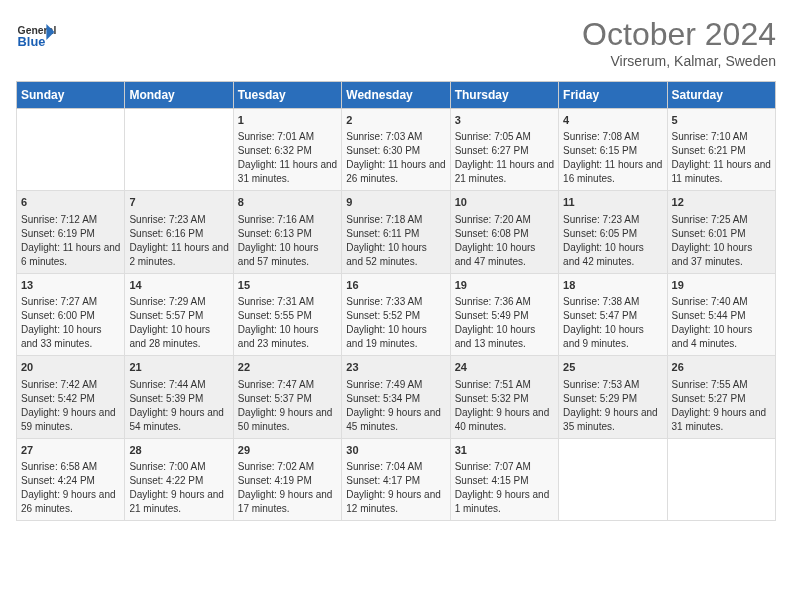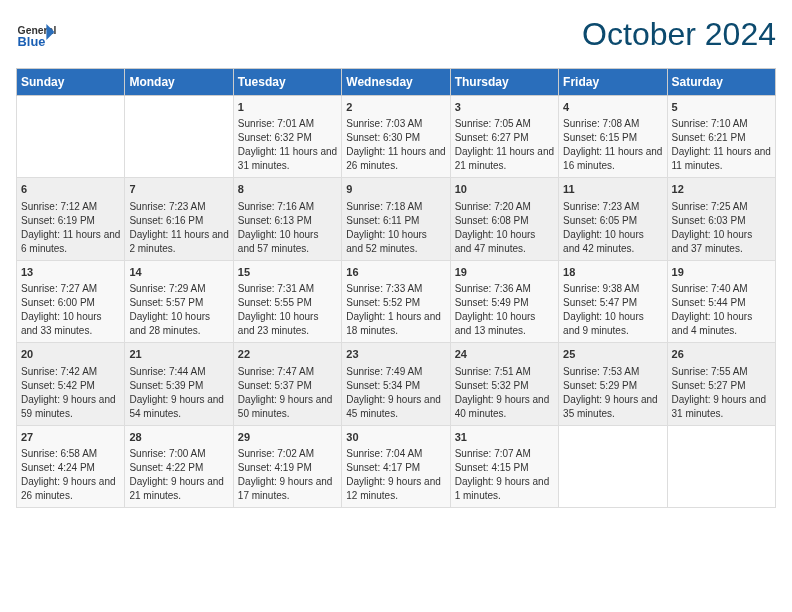--- a/index.html
+++ b/index.html
@@ -22,21 +22,21 @@
       font-size: 18px;
       font-weight: bold;
       color: #333;
     }
     .logo-icon {
       width: 40px;
       height: 40px;
       margin-right: 4px;
     }
     .title-block { text-align: right; }
-    .title-block h1 { font-size: 32px; font-weight: normal; color: #0c4a6e; }
+    .title-block h1 { font-size: 32px; font-weight: normal; color: #737373; }
     .title-block h2 { font-size: 14px; font-weight: normal; color: #555; }
 
     table {
       width: 100%;
       border-collapse: collapse;
       font-size: 10.5px;
     }
     thead tr th {
       background-color: #2a6ebb;
       color: #fff;
@@ -72,20 +72,21 @@
 <div class="header">
   <div class="logo">
     <svg class="logo-icon" viewBox="0 0 50 50" xmlns="http://www.w3.org/2000/svg">
       <text x="2" y="22" font-size="13" font-weight="bold" fill="#333" font-family="Arial">General</text>
       <text x="2" y="38" font-size="16" font-weight="bold" fill="#1a5fb4" font-family="Arial">Blue</text>
       <polygon points="38,10 48,20 38,30" fill="#2a6ebb"></polygon>
     </svg>
   </div>
   <div class="title-block">
     <h1>October 2024</h1>
+    <h2>Virserum, Kalmar, Sweden</h2>
   </div>
 </div>
 
 <table>
   <thead>
     <tr>
       <th>Sunday</th>
       <th>Monday</th>
       <th>Tuesday</th>
       <th>Wednesday</th>
@@ -139,46 +140,46 @@
         <td><span class="day-num">10</span>
         <span>Sunrise: 7:20 AM</span><br>
         <span>Sunset: 6:08 PM</span><br>
         <span>Daylight: 10 hours and 47 minutes.</span></td>
         <td><span class="day-num">11</span>
         <span>Sunrise: 7:23 AM</span><br>
         <span>Sunset: 6:05 PM</span><br>
         <span>Daylight: 10 hours and 42 minutes.</span></td>
         <td><span class="day-num">12</span>
         <span>Sunrise: 7:25 AM</span><br>
-        <span>Sunset: 6:03 PM</span><br>
+        <span>Sunset: 6:01 PM</span><br>
         <span>Daylight: 10 hours and 37 minutes.</span></td>
       </tr>
       <tr>
         <td><span class="day-num">13</span>
         <span>Sunrise: 7:27 AM</span><br>
         <span>Sunset: 6:00 PM</span><br>
         <span>Daylight: 10 hours and 33 minutes.</span></td>
         <td><span class="day-num">14</span>
         <span>Sunrise: 7:29 AM</span><br>
         <span>Sunset: 5:57 PM</span><br>
         <span>Daylight: 10 hours and 28 minutes.</span></td>
         <td><span class="day-num">15</span>
         <span>Sunrise: 7:31 AM</span><br>
         <span>Sunset: 5:55 PM</span><br>
         <span>Daylight: 10 hours and 23 minutes.</span></td>
         <td><span class="day-num">16</span>
         <span>Sunrise: 7:33 AM</span><br>
         <span>Sunset: 5:52 PM</span><br>
-        <span>Daylight: 1 hours and 18 minutes.</span></td>
+        <span>Daylight: 10 hours and 19 minutes.</span></td>
         <td><span class="day-num">19</span>
         <span>Sunrise: 7:36 AM</span><br>
         <span>Sunset: 5:49 PM</span><br>
         <span>Daylight: 10 hours and 13 minutes.</span></td>
         <td><span class="day-num">18</span>
-        <span>Sunrise: 9:38 AM</span><br>
+        <span>Sunrise: 7:38 AM</span><br>
         <span>Sunset: 5:47 PM</span><br>
         <span>Daylight: 10 hours and 9 minutes.</span></td>
         <td><span class="day-num">19</span>
         <span>Sunrise: 7:40 AM</span><br>
         <span>Sunset: 5:44 PM</span><br>
         <span>Daylight: 10 hours and 4 minutes.</span></td>
       </tr>
       <tr>
         <td><span class="day-num">20</span>
         <span>Sunrise: 7:42 AM</span><br>

